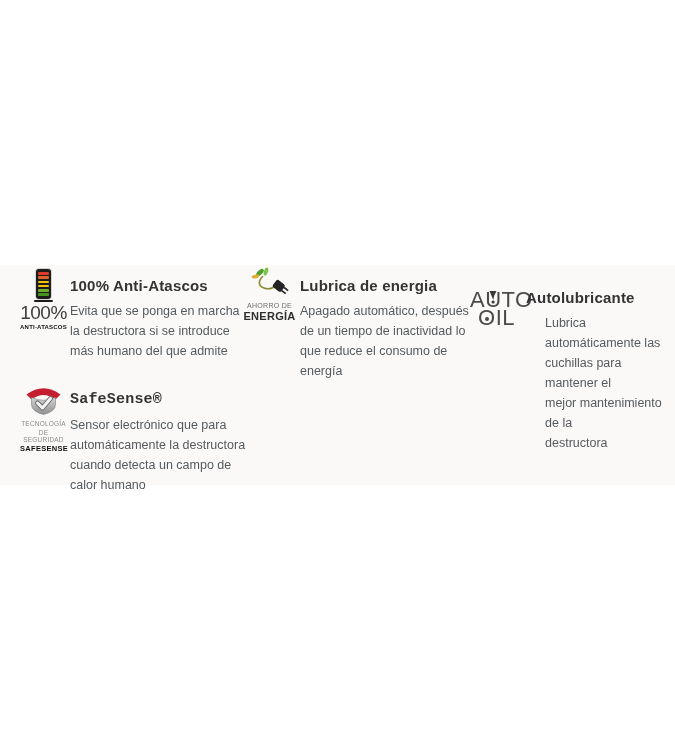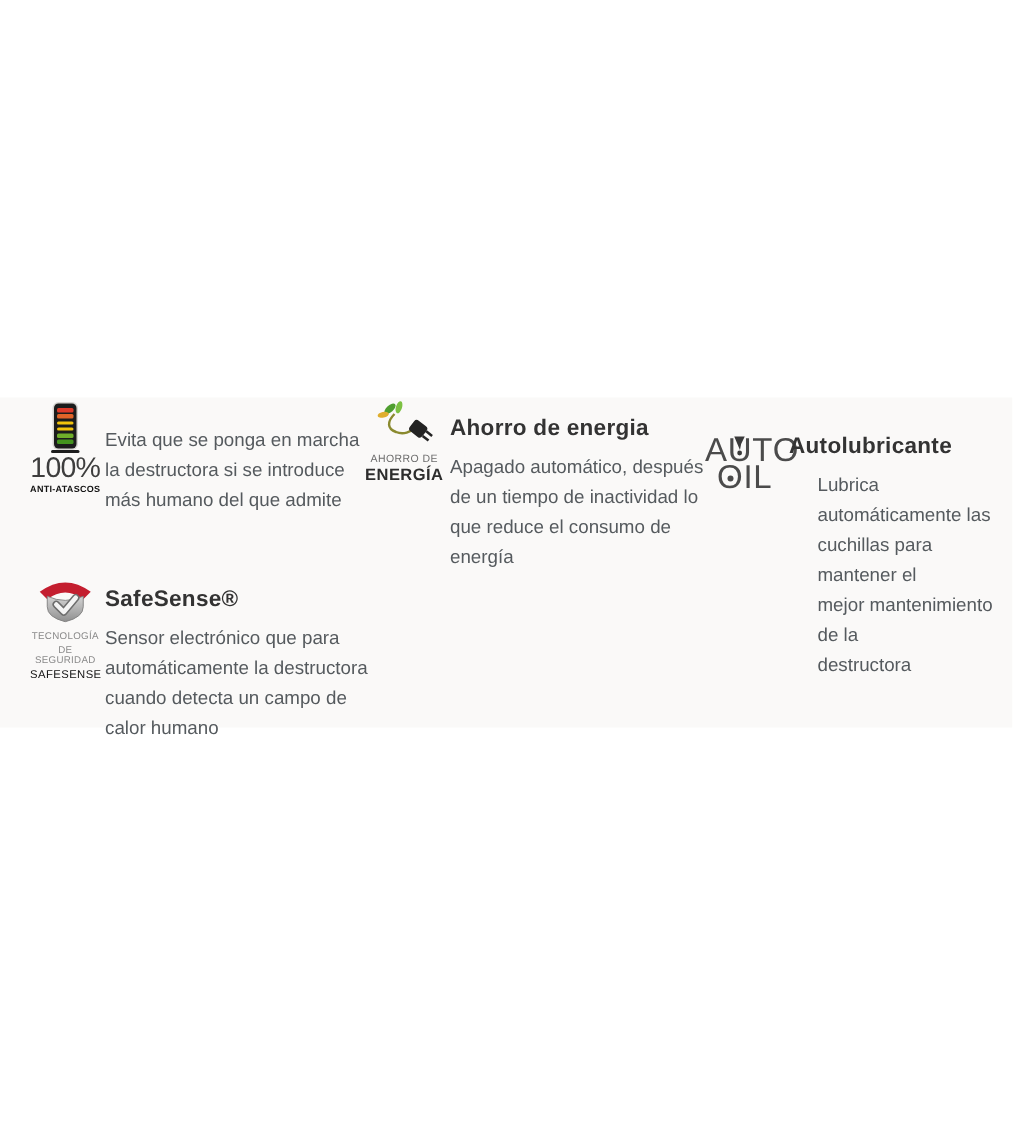--- a/index.html
+++ b/index.html
@@ -40,21 +40,21 @@
   .ao{font-size:22px;line-height:19px;color:#4b4b4b;letter-spacing:0.5px;white-space:nowrap;}
   .ao .u{position:relative;display:inline-block;}
   .ao .u svg{position:absolute;left:50%;top:0;transform:translateX(-50%);}
   .ao2{font-size:22px;line-height:18px;color:#4b4b4b;letter-spacing:0.5px;}
   .ao2 .o{position:relative;display:inline-block;}
   .ao2 .o b{position:absolute;left:50%;top:54%;width:4.5px;height:4.5px;margin:-2.2px 0 0 -2.2px;
             background:#4b4b4b;border-radius:50%;}
 
   
   .ss-cap{font-size:6.5px;color:#8a8a8a;line-height:7.5px;letter-spacing:0.2px;margin-top:1px;}
-  .ss-cap3{font-size:7.5px;font-weight:normal;color:#101010;line-height:9px;letter-spacing:0.3px;}
+  .ss-cap3{font-size:7.5px;font-weight:bold;color:#101010;line-height:9px;letter-spacing:0.3px;}
 </style>
 </head>
 <body>
 
 <div class="band" style="background: rgb(250, 249, 248);">
 
   <div class="feature f1">
     <div class="icon-box">
       <div class="tl">
         <i style="background: rgb(221, 58, 42);"></i>
@@ -62,20 +62,21 @@
           <i style="background: rgb(242, 195, 12);"></i>
           <i style="background: rgb(242, 195, 12);"></i>
           <i style="background: rgb(111, 174, 42);"></i>
           <i style="background: rgb(68, 148, 30);"></i>
       </div>
       <div class="tl-base"></div>
       <div class="pct">100%</div>
       <div class="cap-sm">ANTI-ATASCOS</div>
     </div>
     <div class="text-box">
+      <div class="title" style="color: rgb(51, 51, 51);">100% Anti-Atascos</div>
       <div class="desc" style="color: rgb(85, 90, 94);">Evita que se ponga en marcha
 la destructora si se introduce
 más humano del que admite</div>
     </div>
   </div>
 
   <div class="feature f2">
     <div class="icon-box">
       <svg width="44" height="29" viewBox="0 0 44 29">
         <path d="M15,9 C10,14 10,19 16,21 C21,23 26,21 28,18" fill="none" stroke="#8a8a2f" stroke-width="1.6"></path>
@@ -85,21 +86,21 @@
         <g transform="rotate(38 31 19)">
           <rect x="25.5" y="14.5" width="10.5" height="9" rx="2.2" fill="#232323"></rect>
           <rect x="36" y="16.2" width="5" height="1.7" fill="#232323"></rect>
           <rect x="36" y="20.1" width="5" height="1.7" fill="#232323"></rect>
         </g>
       </svg>
       <div class="en-cap1">AHORRO DE</div>
       <div class="en-cap2">ENERGÍA</div>
     </div>
     <div class="text-box">
-      <div class="title" style="color: rgb(51, 51, 51);">Ahorro de energia</div>
+      <div class="title" style="color: rgb(51, 51, 51);">Lubrica de energia</div>
       <div class="desc" style="color: rgb(85, 90, 94);">Apagado automático, después
 de un tiempo de inactividad lo
 que reduce el consumo de
 energía</div>
     </div>
   </div>
 
   <div class="feature f3">
     <div class="icon-box">
       <div class="ao"><span>A</span><span class="u"><span>U</span><svg width="9" height="15" viewBox="0 0 9 15">
@@ -129,21 +130,21 @@
         <path d="M1.5,9.5 Q18.5,-3 35.5,9.5 L30.5,14.5 Q18.5,5.5 6.5,14.5 Z" fill="#c41e2f"></path>
         <path d="M6.5,12.5 Q18.5,18 30.5,12.5 L30.5,19.5 Q30.5,26.5 18.5,29.5 Q6.5,26.5 6.5,19.5 Z" fill="url(#shg)" stroke="#7f7f7f" stroke-width="0.6"></path>
         <path d="M12.5,18 L17.5,23 L25.5,13.5" fill="none" stroke="#6e6e6e" stroke-width="5" stroke-linecap="round" stroke-linejoin="round"></path>
         <path d="M12.5,18 L17.5,23 L25.5,13.5" fill="none" stroke="#f4f4f4" stroke-width="3" stroke-linecap="round" stroke-linejoin="round"></path>
       </svg>
       <div class="ss-cap">TECNOLOGÍA</div>
       <div class="ss-cap">DE SEGURIDAD</div>
       <div class="ss-cap3">SAFESENSE</div>
     </div>
     <div class="text-box">
-      <div class="title" style="color: rgb(51, 51, 51);">SafeSense®</div>
+      <div class="title" style="color: rgb(51, 51, 51); font-family: Liberation Mono, monospace;">SafeSense®</div>
       <div class="desc" style="color: rgb(85, 90, 94);">Sensor electrónico que para
 automáticamente la destructora
 cuando detecta un campo de
 calor humano</div>
     </div>
   </div>
 
 </div>
 
 </body></html>

